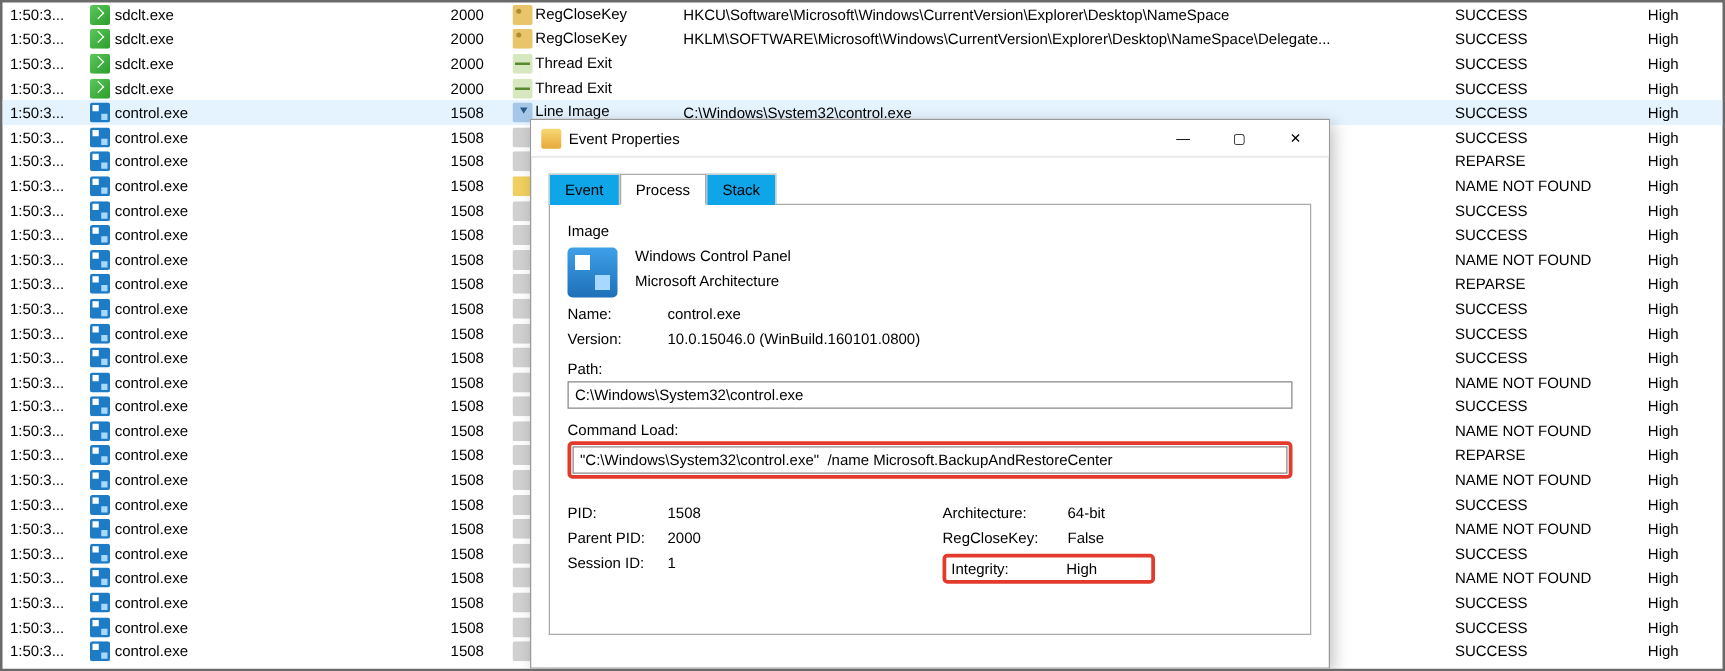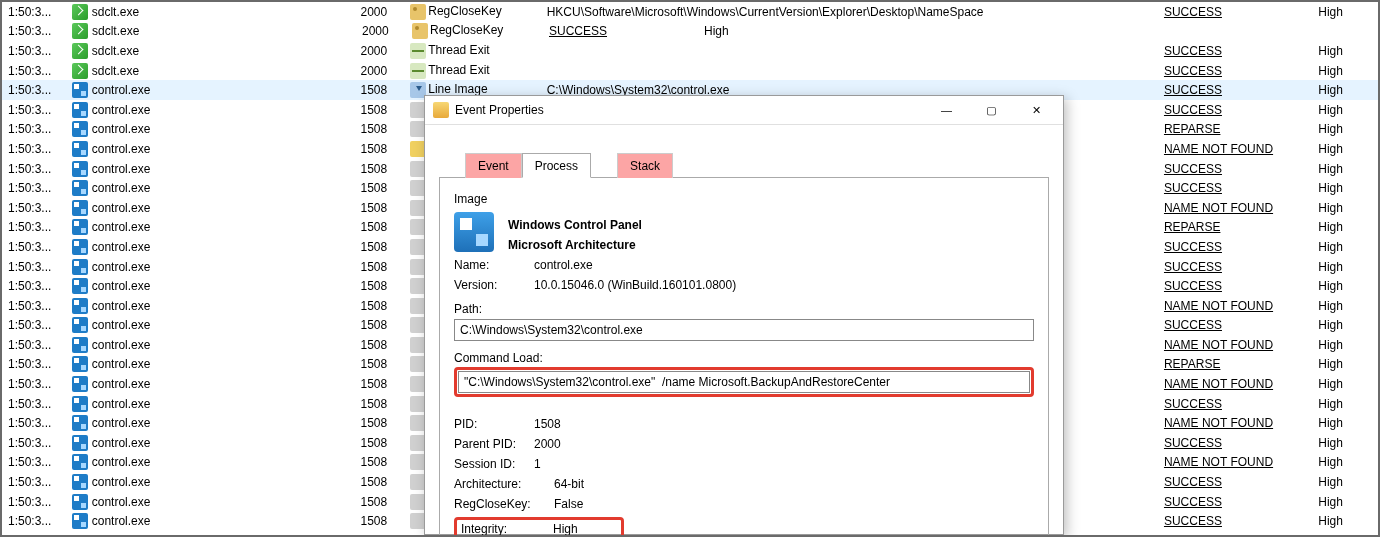--- a/index.html
+++ b/index.html
@@ -52,21 +52,20 @@
     width: 137px;
     display: flex;
     overflow: hidden;
   }
   .col-path {
     width: 620px;
     overflow: hidden;
   }
   .col-result {
     width: 155px;
-    text-decoration: underline;
   }
   .col-detail {
     width: 60px;
   }
   .proc-icon, .op-icon {
     width: 16px;
     height: 16px;
     margin-right: 4px;
     flex-shrink: 0;
   }
@@ -156,21 +155,20 @@
     top: 93px;
     left: 422px;
     width: 640px;
     height: 440px;
     background:#fff;
     border:1px solid #9a9a9a;
     box-shadow: 3px 3px 12px rgba(0,0,0,0.25);
     display:flex;
     flex-direction:column;
     font-size:12px;
-    gap:15px;
   }
   .titlebar {
     height:30px;
     display:flex;
     align-items:center;
     padding:0 4px 0 8px;
     background:#fff;
     border-bottom: 1px solid #e0e0e0;
   }
   .titlebar .title-icon {
@@ -206,38 +204,36 @@
     margin-right:0;
   }
   .tab.active {
     background:#fff;
     border:1px solid #aaa;
     border-bottom:1px solid #fff;
   }
   .tab:not(.active){
     border:1px solid #ccc;
     border-bottom:none;
-    background:#fca5a5;
-    margin-left:26px;
+    background:#0ea5e9;
   }
   .tab-body {
     border:1px solid #aaa;
     border-top:none;
     padding:14px;
     height:100%;
   }
   .section-head {
     font-size:12px;
     margin-bottom:6px;
   }
   .panel-row {
     display:flex;
-    align-items:flex-end;
+    align-items:flex-start;
     margin-bottom:4px;
-    font-weight:bold;
   }
   .big-icon {
     width:40px;height:40px;
     background: linear-gradient(#3ea0e8,#1e70b8);
     border-radius:4px;
     margin-right:14px;
     position:relative;
     flex-shrink:0;
   }
   .big-icon::before {
@@ -266,21 +262,20 @@
     background:#fff;
   }
   .highlight-red {
     border:3px solid #e23b2e;
     border-radius:4px;
     padding:1px;
   }
   .grid2 {
     display:flex;
     margin-top:14px;
-    flex-direction:column;
   }
   .grid2 .colA { width:300px; }
   .grid2 .colB { flex:1; }
   .grid2 .kv { margin-top:6px; }
   .integrity-box {
     display:flex;
     border:3px solid #e23b2e;
     border-radius:4px;
     padding:2px 4px;
     width:170px;
@@ -309,20 +304,21 @@
       <div class="col-time">1:50:3...</div>
       <div class="col-proc">
         <div class="proc-icon icon-sdclt"></div>
         <span>sdclt.exe</span>
       </div>
       <div class="col-pid">2000</div>
       <div class="col-op">
         <div class="op-icon icon-regkey"></div>
         <span>RegCloseKey</span>
       </div>
+      <div class="col-path">HKLM\SOFTWARE\Microsoft\Windows\CurrentVersion\Explorer\Desktop\NameSpace\Delegate...</div>
       <div class="col-result">SUCCESS</div>
       <div class="col-detail">High</div>
     </div>
     <div class="row">
       <div class="col-time">1:50:3...</div>
       <div class="col-proc">
         <div class="proc-icon icon-sdclt"></div>
         <span>sdclt.exe</span>
       </div>
       <div class="col-pid">2000</div>

